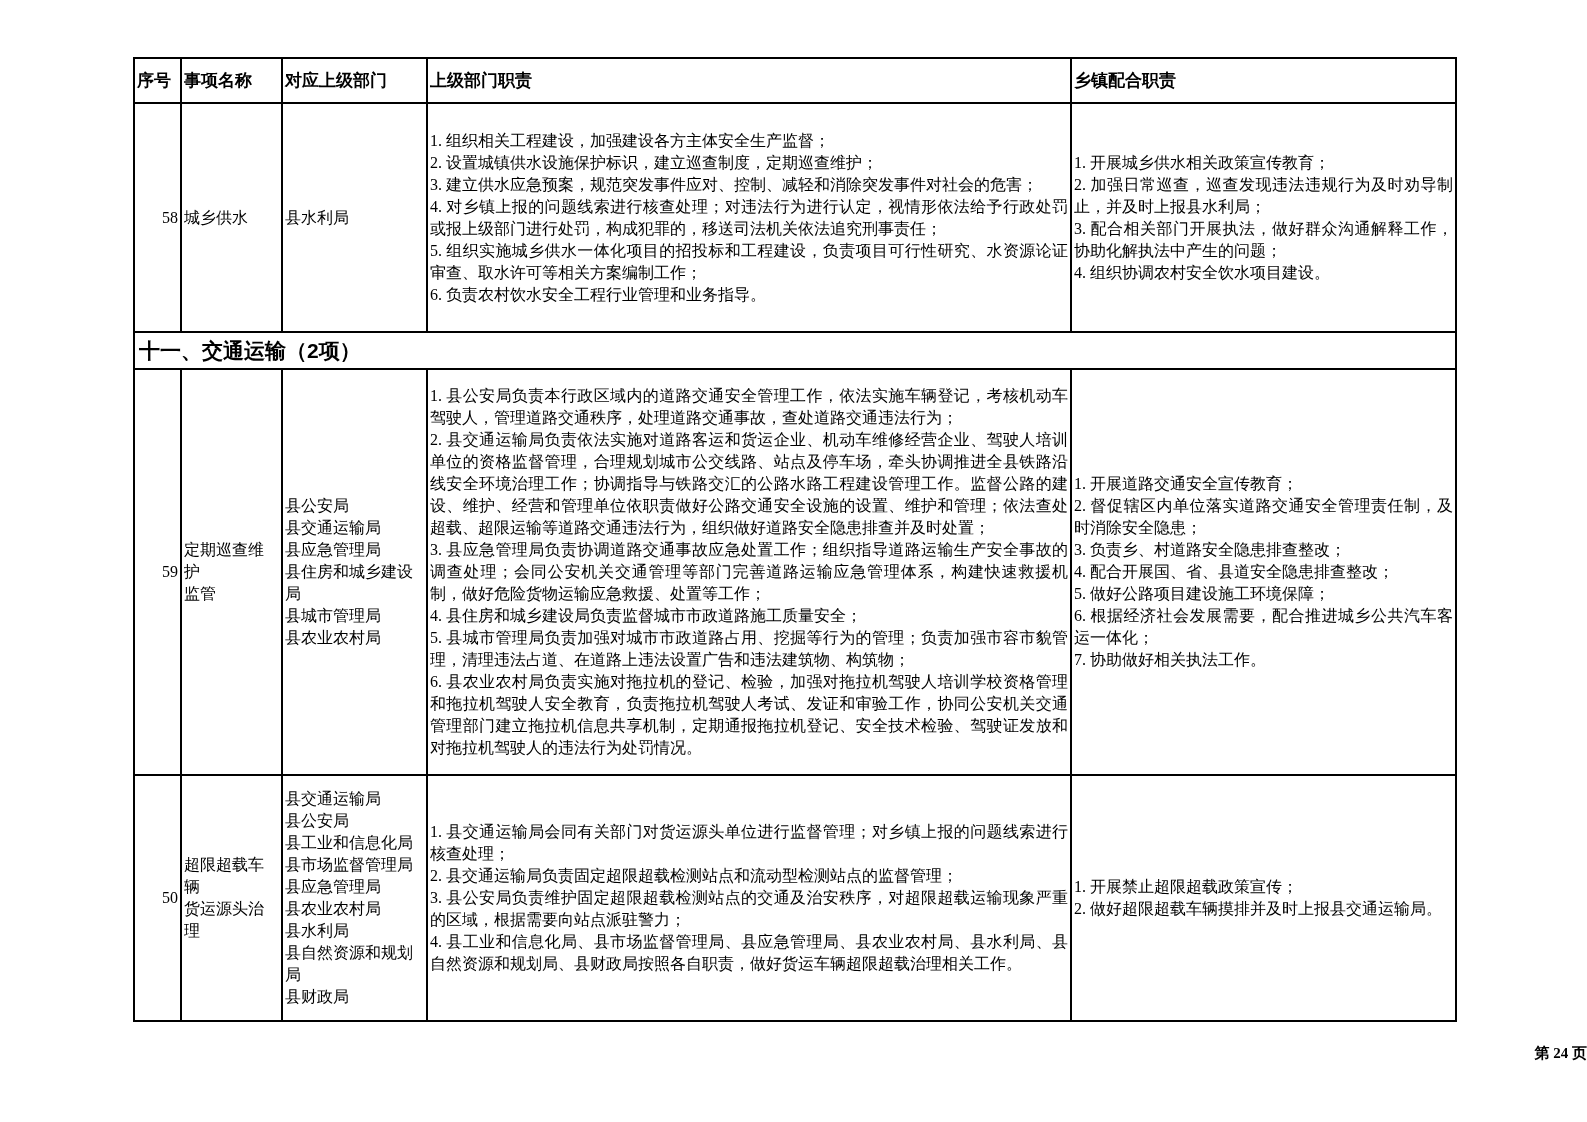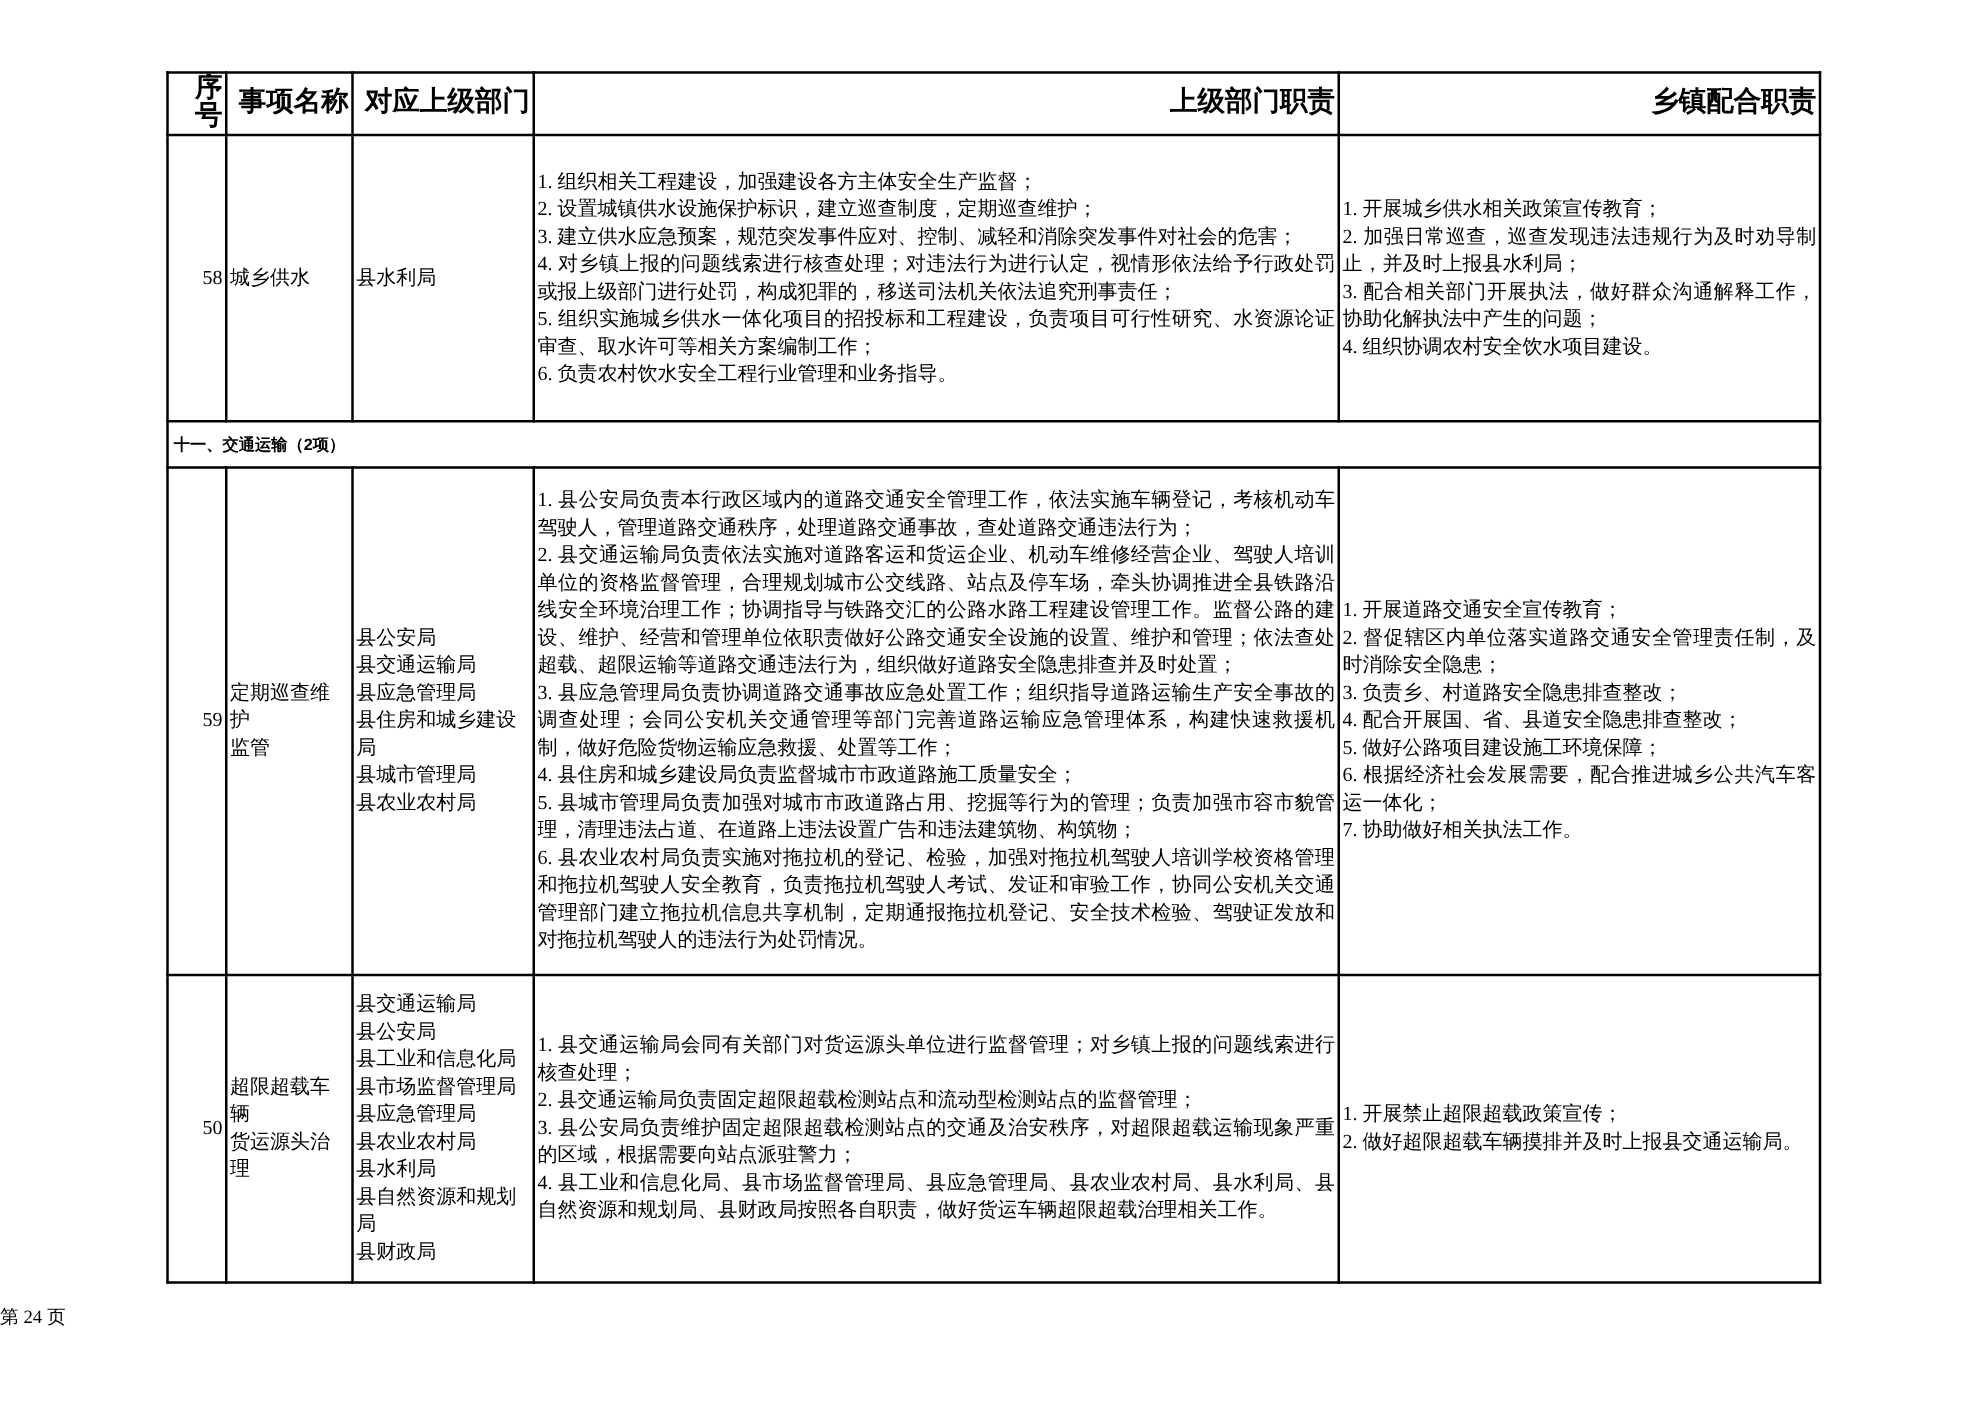--- a/index.html
+++ b/index.html
@@ -26,30 +26,30 @@
   table.resp-table th,
   table.resp-table td {
     border: 2px solid #000000;
     vertical-align: middle;
     font-size: 16px;
     line-height: 22px;
     padding: 2px;
     overflow: hidden;
   }
   tr.header-row th {
-    font-family: Liberation Mono, monospace;
+    font-family: Liberation Serif, serif;
     font-weight: bold;
-    font-size: 22px;
-    text-align: right;
+    font-size: 17px;
+    text-align: left;
     height: 39px;
   }
   tr.section-row td {
     font-family: "Liberation Sans", "DejaVu Sans", sans-serif;
     font-weight: bold;
-    font-size: 13px;
+    font-size: 21px;
     text-align: left;
     height: 31px;
     padding-left: 4px;
   }
   td.c-seq {
     text-align: right;
     font-size: 17px;
     margin-left: 14px;
   }
   td.c-name {
@@ -68,23 +68,24 @@
     border-radius: 30px;
   }
   tr.row-58 { height: 229px; }
   tr.row-59 { height: 406px; }
   tr.row-60 { height: 246px; }
   .page-footer {
     position: absolute;
     top: 1044px;
     left: 0;
     width: 100%;
-    text-align: left;
+    text-align: right;
     font-size: 15px;
     color: #000000;
+    font-weight: bold;
   }
 </style>
 </head>
 <body>
 
 <div class="page">
 
   <table class="resp-table">
     <colgroup>
       <col style="width:47px">

